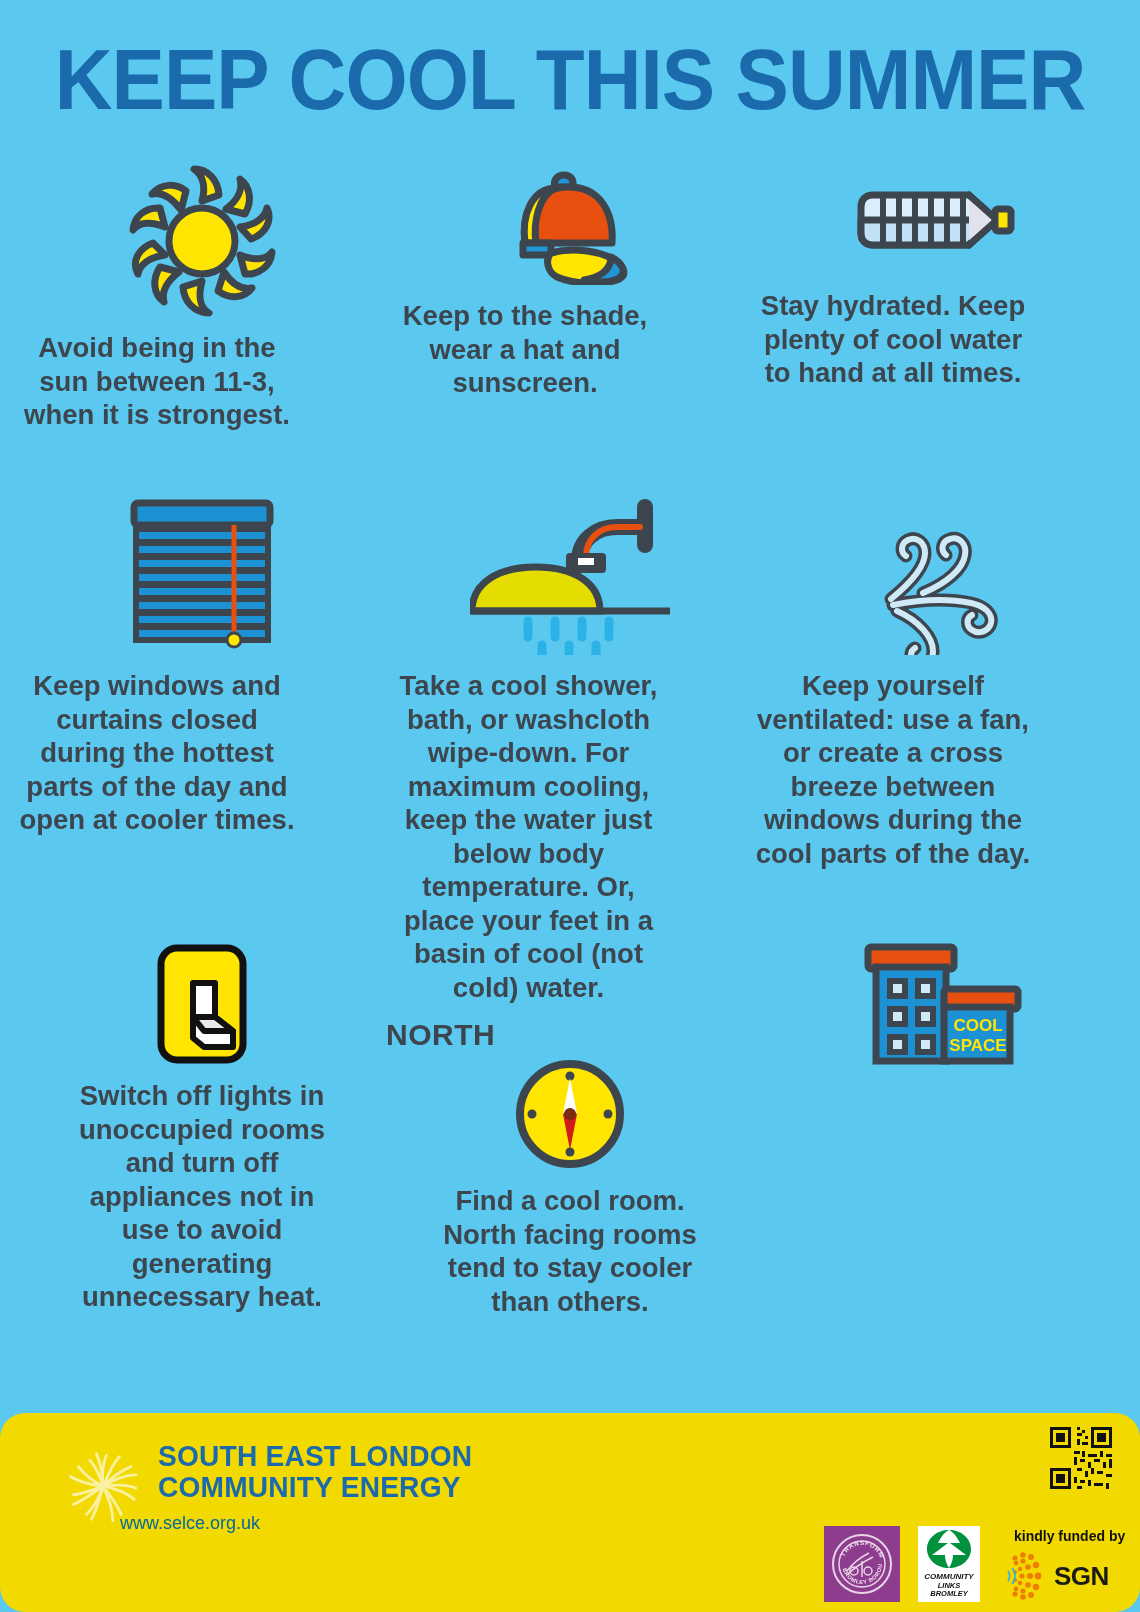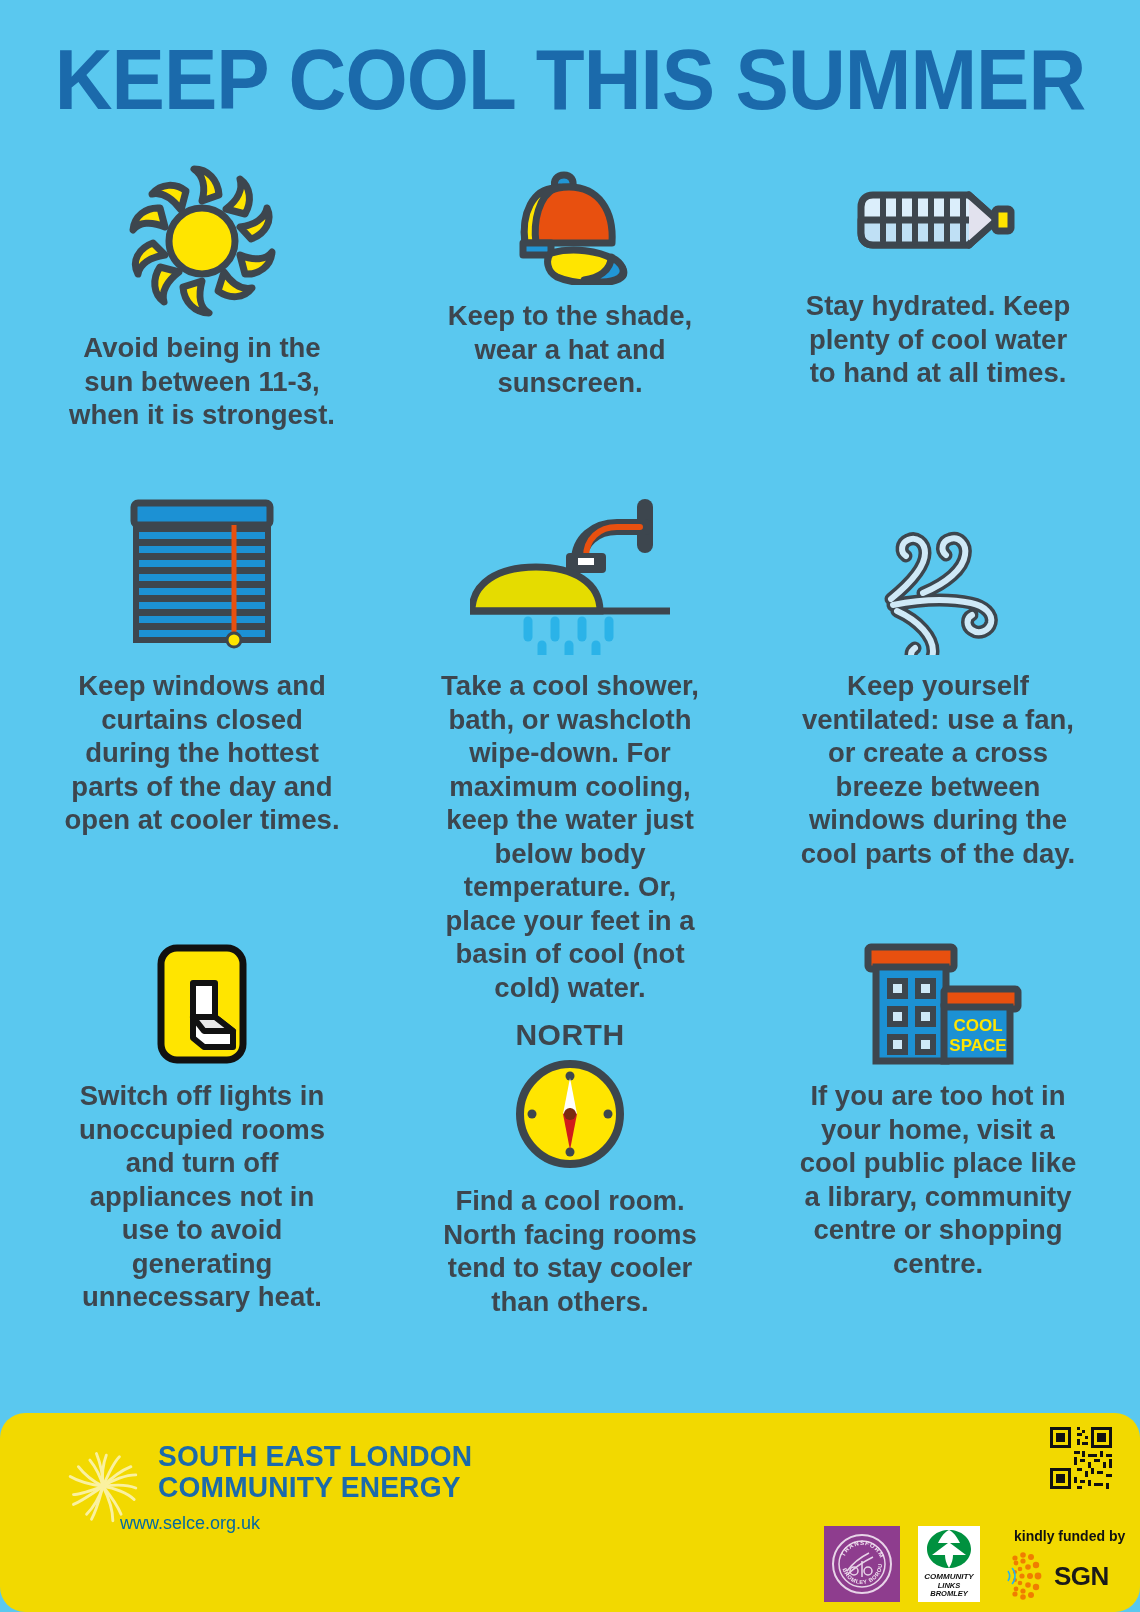--- a/index.html
+++ b/index.html
@@ -33,21 +33,21 @@
   .grid {
     position: absolute;
     top: 165px; left: 18px;
     width: 1104px;
     display: grid;
     grid-template-columns: repeat(3, 1fr);
     column-gap: 0px;
   }
   .cell { position: relative; }
   .cell-inner {
-    display: flex; flex-direction: column; align-items: center;
+    display: flex; flex-direction: column; 
   }
   .icon-wrap { display: flex; align-items: flex-end; justify-content: center; }
   .caption {
     color: #3d464e;
     font-weight: 700;
     font-size: 27.5px;
     line-height: 1.22;
     text-align: center;
     width: 278px;
     margin-top: 14px;
@@ -315,21 +315,20 @@
               <rect x="68" y="42" width="15" height="15"></rect>
             <rect x="40" y="70" width="15" height="15"></rect>
               <rect x="68" y="70" width="15" height="15"></rect>
             <rect x="40" y="98" width="15" height="15"></rect>
               <rect x="68" y="98" width="15" height="15"></rect>
           </g>
           <text x="128" y="92" font-family="Liberation Sans, sans-serif" font-size="17" font-weight="700" fill="#ffe500" text-anchor="middle">COOL</text>
           <text x="128" y="112" font-family="Liberation Sans, sans-serif" font-size="17" font-weight="700" fill="#ffe500" text-anchor="middle">SPACE</text>
         </svg>
       </div>
-      <div class="caption" style="margin:auto; margin-top:14px;">If you are too  hot in your home, visit a cool public place like a library, community centre or shopping centre.</div>
     </div>
   </div>
 
   <div class="footer">
 
     <div class="selce-logo">
       <svg class="sunburst" viewBox="0 0 100 100">
         <g stroke="#faf1a0" stroke-width="3.5" stroke-linecap="round" fill="none">
           <path d="M50 48C50 34 46 18 42 8"></path>
             <path d="M50 48C56 34 62 20 70 12"></path>

